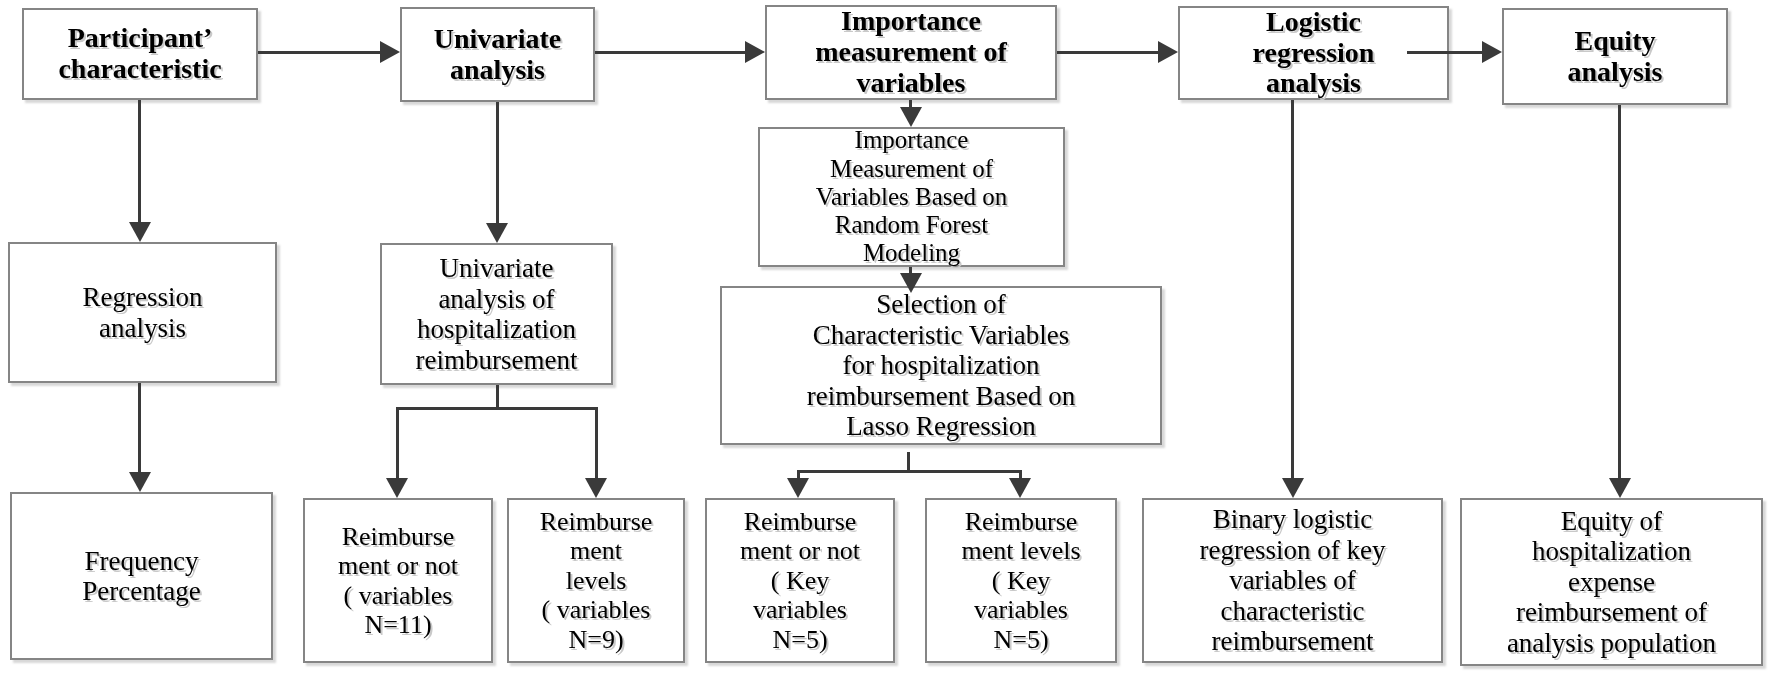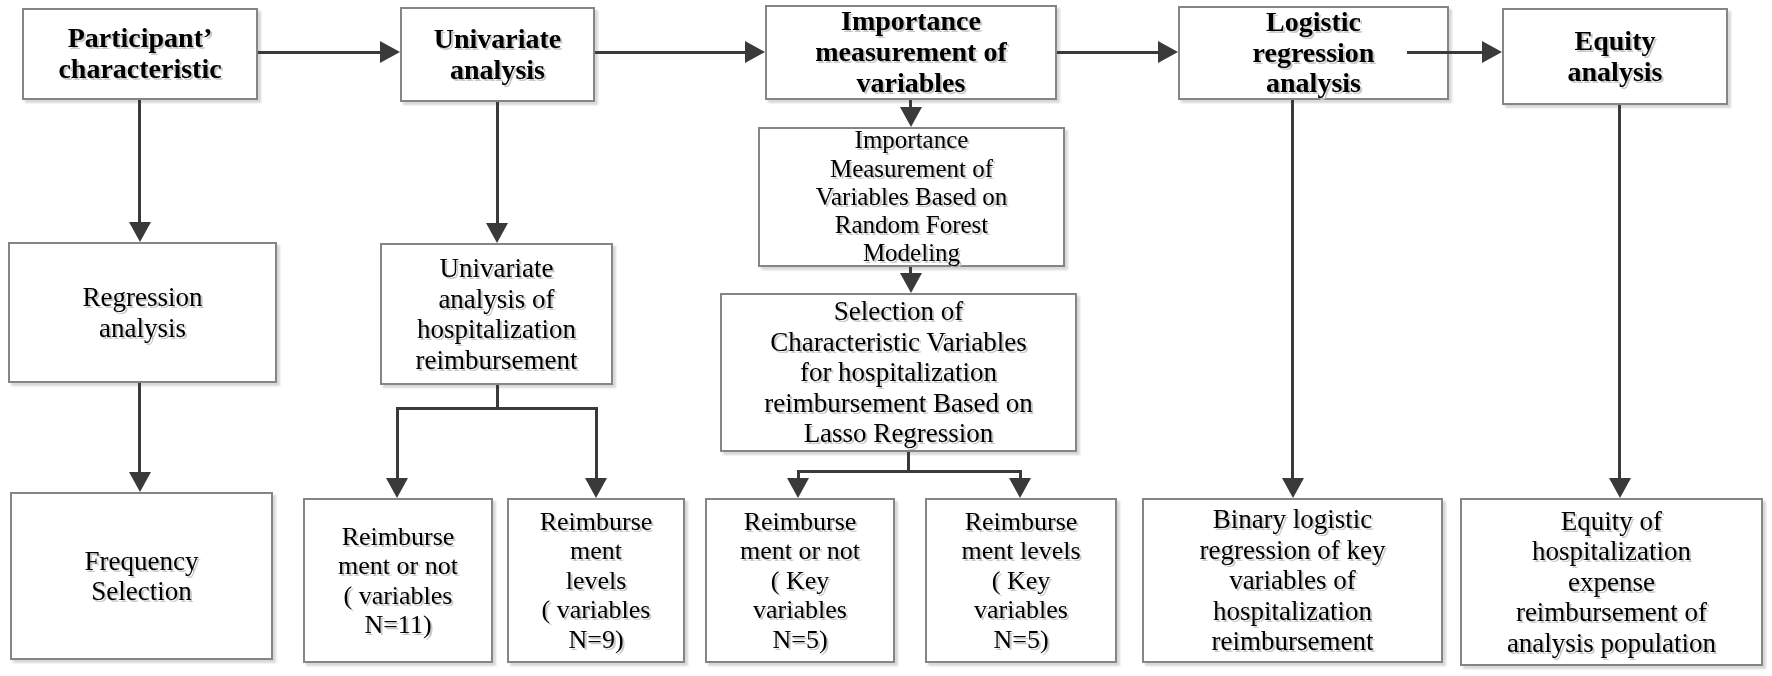--- a/index.html
+++ b/index.html
@@ -107,31 +107,31 @@
 hospitalization
 reimbursement</span>
   </div>
   <div class="box" style="left:758px;top:127px;width:307px;height:140px;font-size:25px">
     <span class="label">Importance
 Measurement of
 Variables Based on
 Random Forest
 Modeling</span>
   </div>
-  <div class="box" style="left:720px;top:293px;width:357px;height:159px">
+  <div class="box" style="left:720px;top:286px;width:442px;height:159px">
     <span class="label">Selection of
 Characteristic Variables
 for hospitalization
 reimbursement Based on
 Lasso Regression</span>
   </div>
 
   <div class="box" style="left:10px;top:492px;width:263px;height:168px">
     <span class="label">Frequency
-Selection</span>
+Percentage</span>
   </div>
   <div class="box small" style="left:303px;top:498px;width:190px;height:165px">
     <span class="label">Reimburse
 ment or not
 ( variables
 N=11)</span>
   </div>
   <div class="box small" style="left:507px;top:498px;width:178px;height:165px">
     <span class="label">Reimburse
 ment
@@ -150,21 +150,21 @@
     <span class="label">Reimburse
 ment levels
 ( Key
 variables
 N=5)</span>
   </div>
   <div class="box" style="left:1142px;top:498px;width:301px;height:165px">
     <span class="label">Binary logistic
 regression of key
 variables of
-hospitalization
+characteristic
 reimbursement</span>
   </div>
   <div class="box" style="left:1460px;top:498px;width:303px;height:168px">
     <span class="label">Equity of
 hospitalization
 expense
 reimbursement of
 analysis population</span>
   </div>
 

